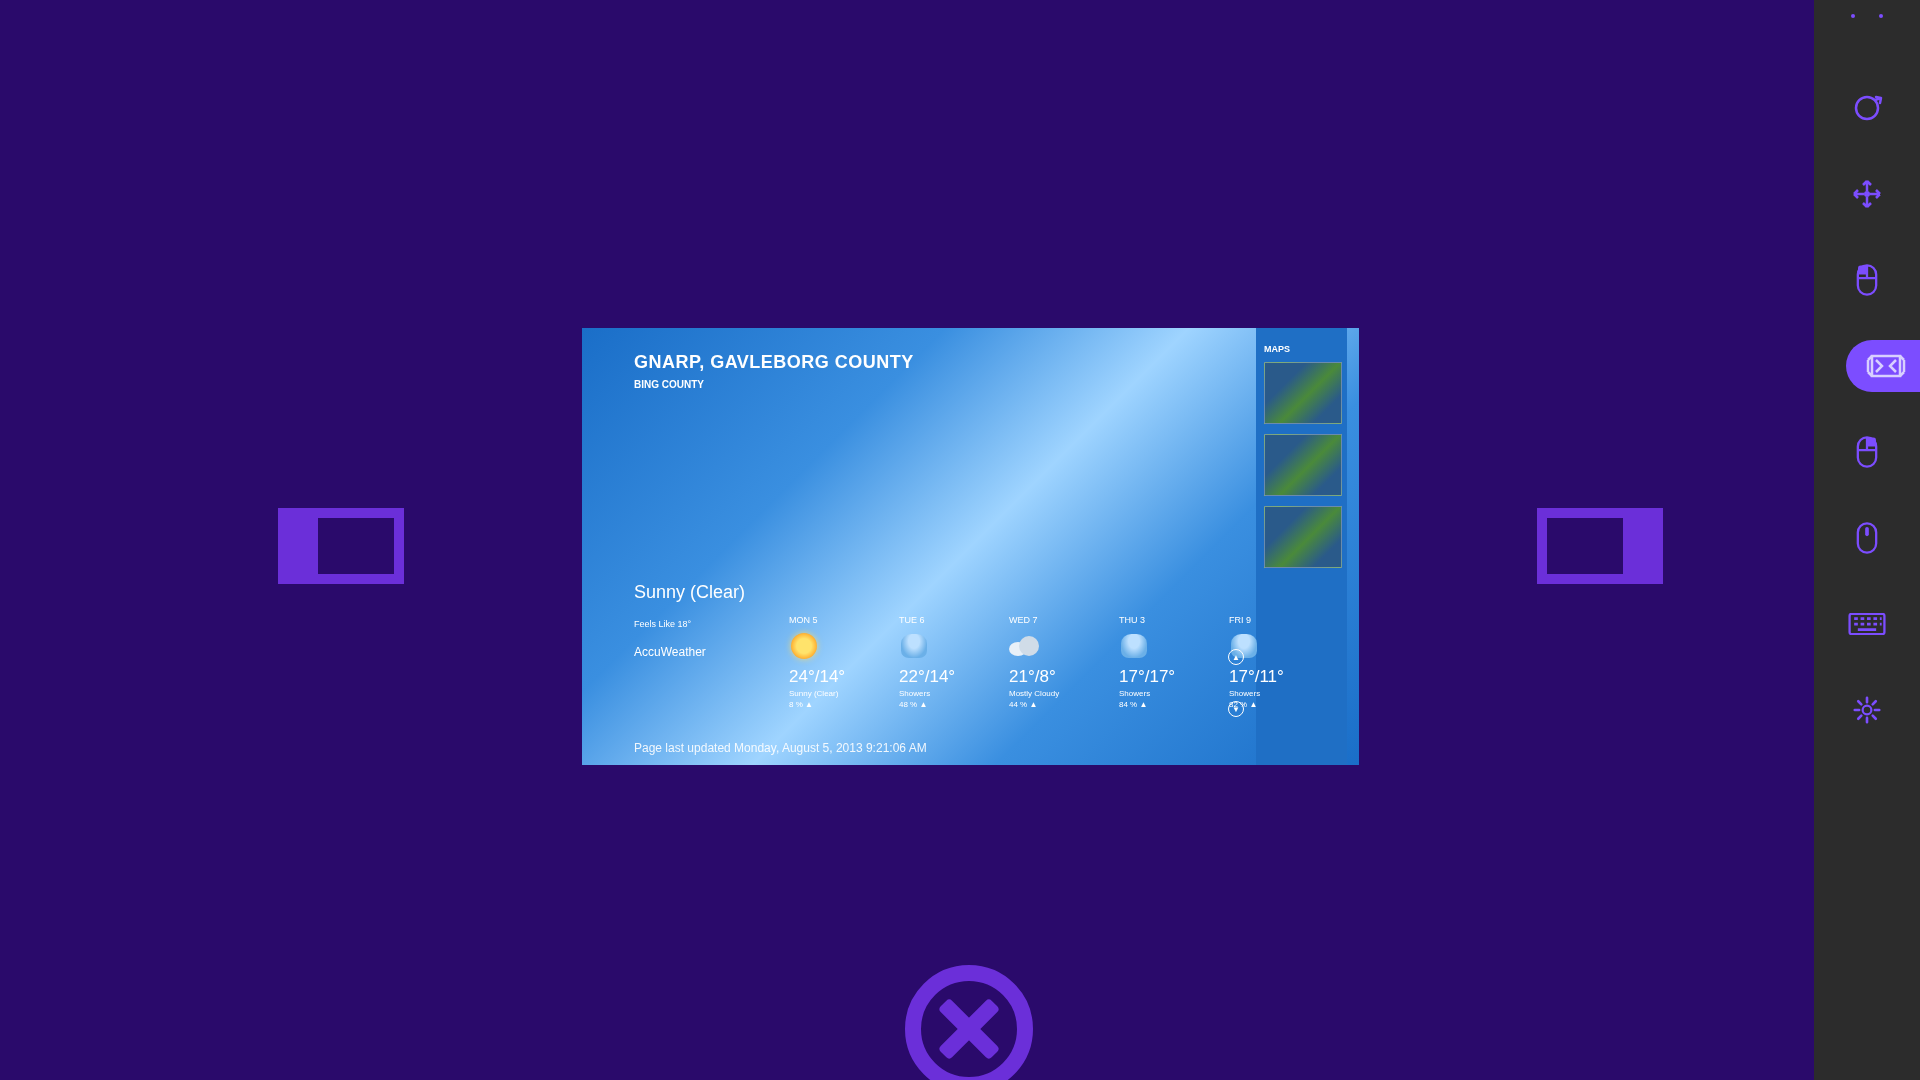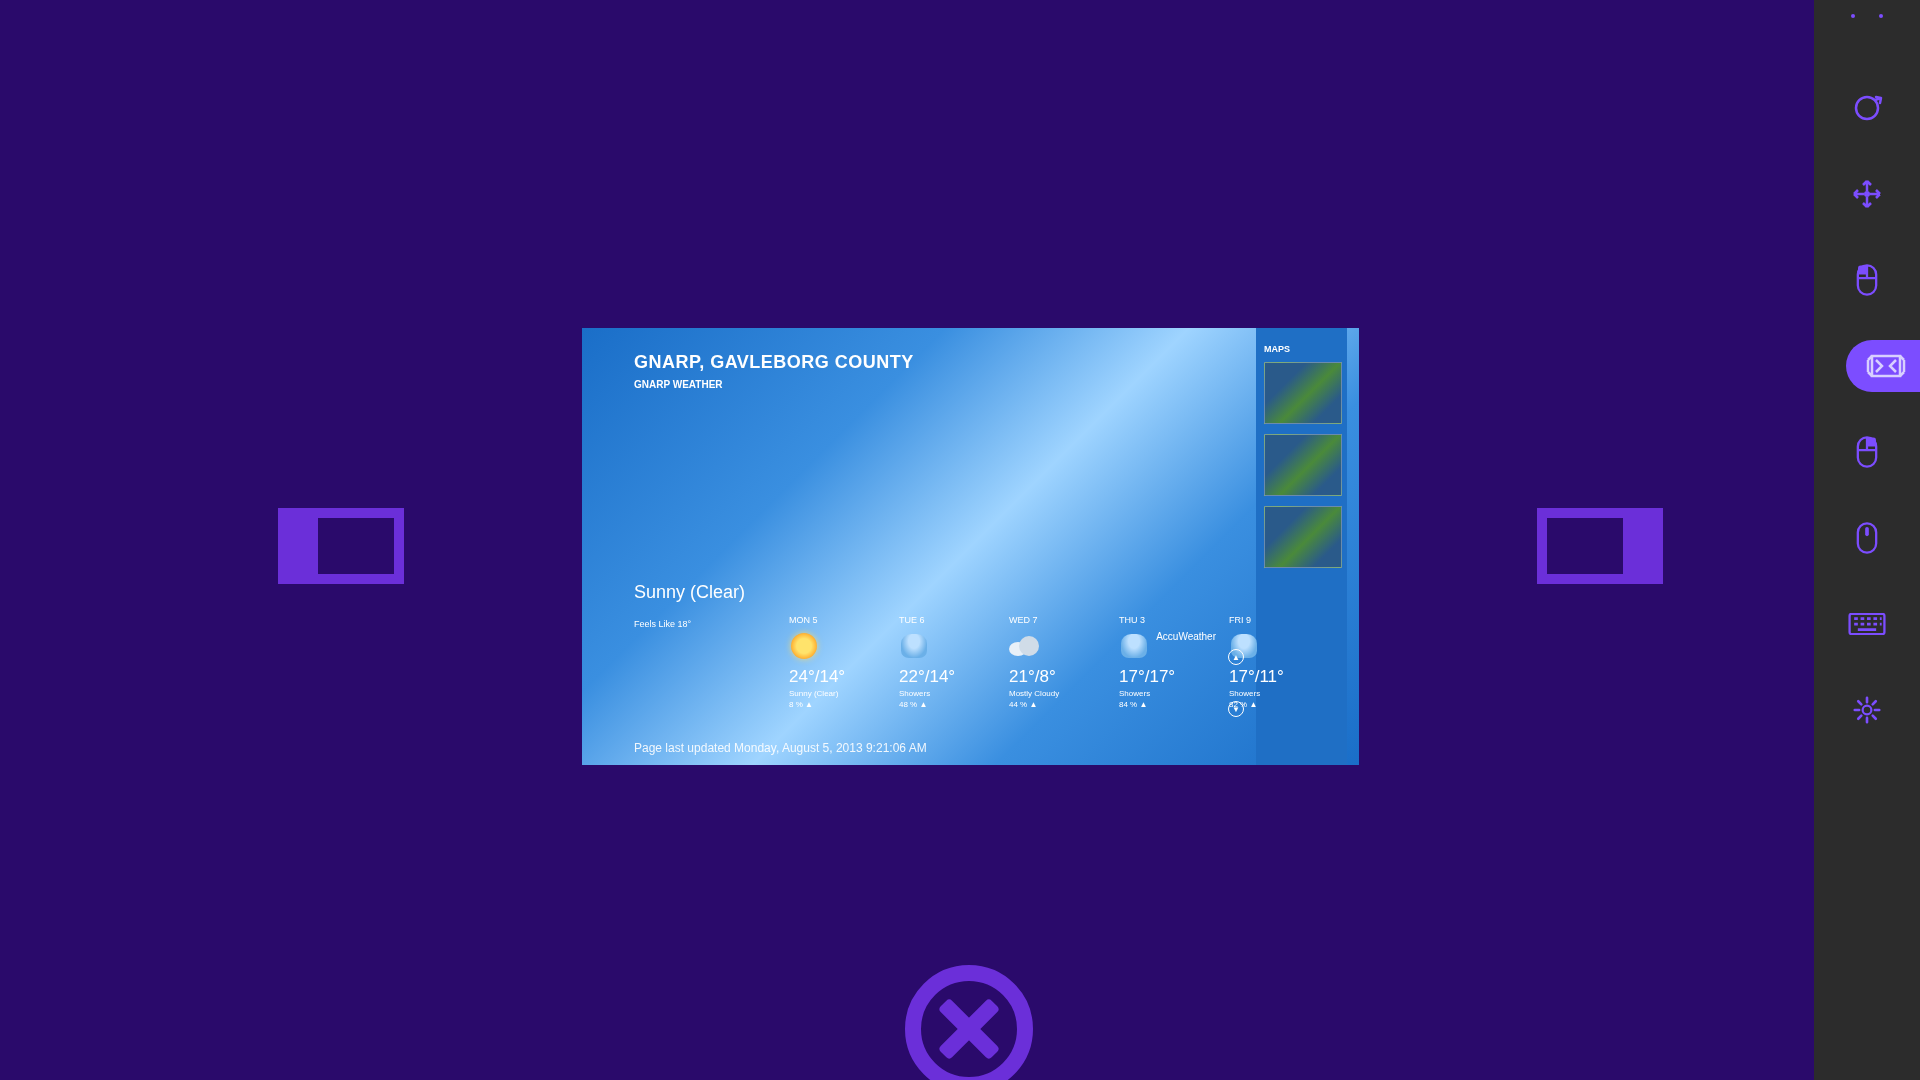--- a/index.html
+++ b/index.html
@@ -106,21 +106,21 @@
     padding: 16px 0 0 8px;
   }
   .preview .location { font-size: 18px; font-weight: 600; letter-spacing: 0.5px; }
   .preview .source { font-size: 10px; font-weight: 600; margin-top: 6px; }
 
   .current-block { margin-top: auto; }
   .big-temp { font-size: 66px; font-weight: 200; line-height: 1; display: flex; }
   .big-temp .deg { font-size: 28px; margin-top: 6px; margin-left: 2px; }
   .cond { font-size: 18px; font-weight: 300; margin-top: 2px; }
   .feels { font-size: 9px; margin-top: 16px; }
-  .provider { font-size: 10px; margin-top: 2px; text-align: right; }
+  .provider { font-size: 12px; margin-top: 16px; }
 
   .forecast-row {
     display: flex;
     gap: 34px;
     margin-left: 15px;
     margin-top: 0;
     position: absolute;
     left: 192px;
     bottom: 56px;
     justify-content: space-between;
@@ -164,21 +164,21 @@
 <body>
 
 <div class="main-area">
 
   <div class="snap-left-btn"></div>
   <div class="snap-right-btn"></div>
 
   <div class="preview">
     <div class="preview-main">
       <div class="location">GNARP, GAVLEBORG COUNTY</div>
-      <div class="source">GNARP WEATHER</div>
+      <div class="source">BING COUNTY</div>
 
       <div class="current-block" style="margin-top:190px;">
         <div class="cond">Sunny (Clear)</div>
         <div class="feels">Feels Like 18°</div>
         <div class="provider">AccuWeather</div>
       </div>
 
       <div class="forecast-row">
         <div class="fday">
           <div class="dlabel">MON 5</div>

